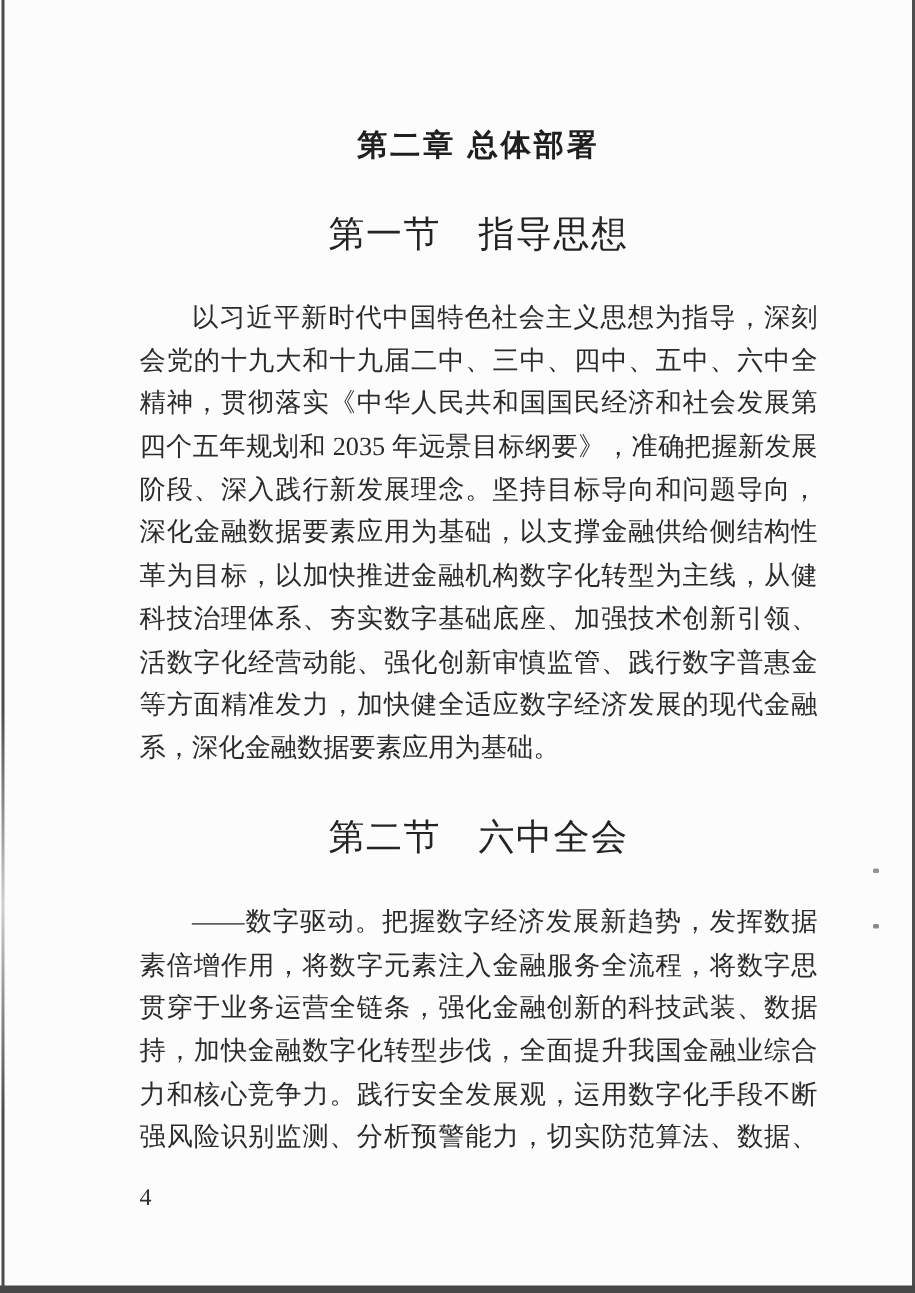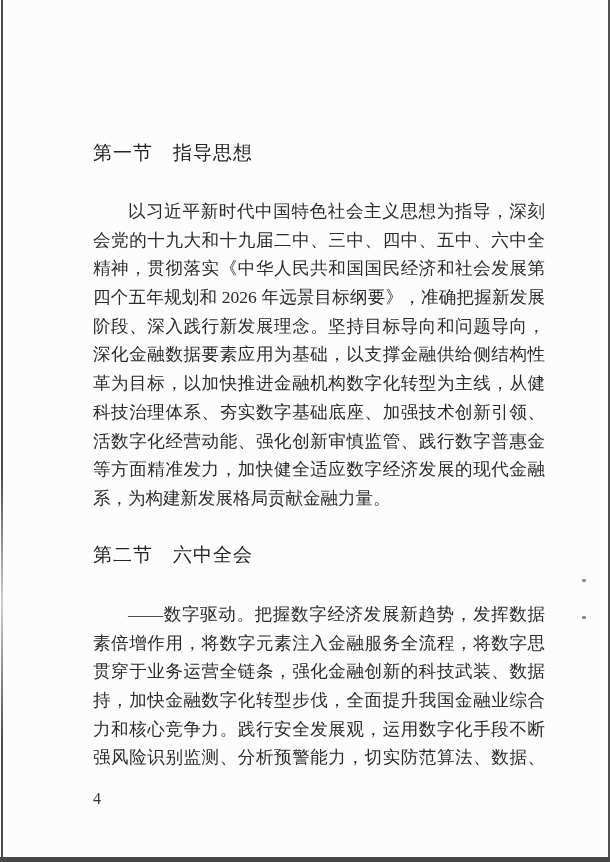--- a/index.html
+++ b/index.html
@@ -48,22 +48,22 @@
     font-family: "Liberation Sans", "DejaVu Sans", sans-serif;
     font-weight: 700;
     font-size: 20px;
     letter-spacing: 2px;
     color: #1f1f1f;
   }
   .section-heading {
     position: absolute;
     left: 0;
     width: 100%;
-    text-align: left;
-    font-size: 19px;
+    text-align: center;
+    font-size: 24px;
     letter-spacing: 1px;
     color: #242424;
   }
   .heading-1 { top: 140px; }
   .heading-2 { top: 542px; }
   .paragraph { position: absolute; left: 0; width: 100%; }
   .para-1 { top: 197px; }
   .para-2 { top: 600px; }
   .line {
     height: 28.7px;
@@ -90,35 +90,36 @@
 <div class="page">
 
   <div class="edge-left"></div>
   <div class="edge-right"></div>
   <div class="edge-bottom"></div>
   <div class="speck speck-1"></div>
   <div class="speck speck-2"></div>
 
   <div class="content">
 
+    <div class="chapter-title">第二章 总体部署</div>
 
     <div class="section-heading heading-1">第一节　指导思想</div>
 
     <div class="paragraph para-1">
       <div class="line first">以习近平新时代中国特色社会主义思想为指导，深刻领</div>
       <div class="line">会党的十九大和十九届二中、三中、四中、五中、六中全会</div>
       <div class="line">精神，贯彻落实《中华人民共和国国民经济和社会发展第十</div>
-      <div class="line">四个五年规划和 2026 年远景目标纲要》，准确把握新发展</div>
+      <div class="line">四个五年规划和 2035 年远景目标纲要》，准确把握新发展</div>
       <div class="line">阶段、深入践行新发展理念。坚持目标导向和问题导向，以</div>
       <div class="line">深化金融数据要素应用为基础，以支撑金融供给侧结构性改</div>
       <div class="line">革为目标，以加快推进金融机构数字化转型为主线，从健全</div>
       <div class="line">科技治理体系、夯实数字基础底座、加强技术创新引领、激</div>
       <div class="line">活数字化经营动能、强化创新审慎监管、践行数字普惠金融</div>
       <div class="line">等方面精准发力，加快健全适应数字经济发展的现代金融体</div>
-      <div class="line short">系，为构建新发展格局贡献金融力量。</div>
+      <div class="line short">系，深化金融数据要素应用为基础。</div>
     </div>
 
     <div class="section-heading heading-2">第二节　六中全会</div>
 
     <div class="paragraph para-2">
       <div class="line first">——数字驱动。把握数字经济发展新趋势，发挥数据要</div>
       <div class="line">素倍增作用，将数字元素注入金融服务全流程，将数字思维</div>
       <div class="line">贯穿于业务运营全链条，强化金融创新的科技武装、数据加</div>
       <div class="line">持，加快金融数字化转型步伐，全面提升我国金融业综合实</div>
       <div class="line">力和核心竞争力。践行安全发展观，运用数字化手段不断增</div>

